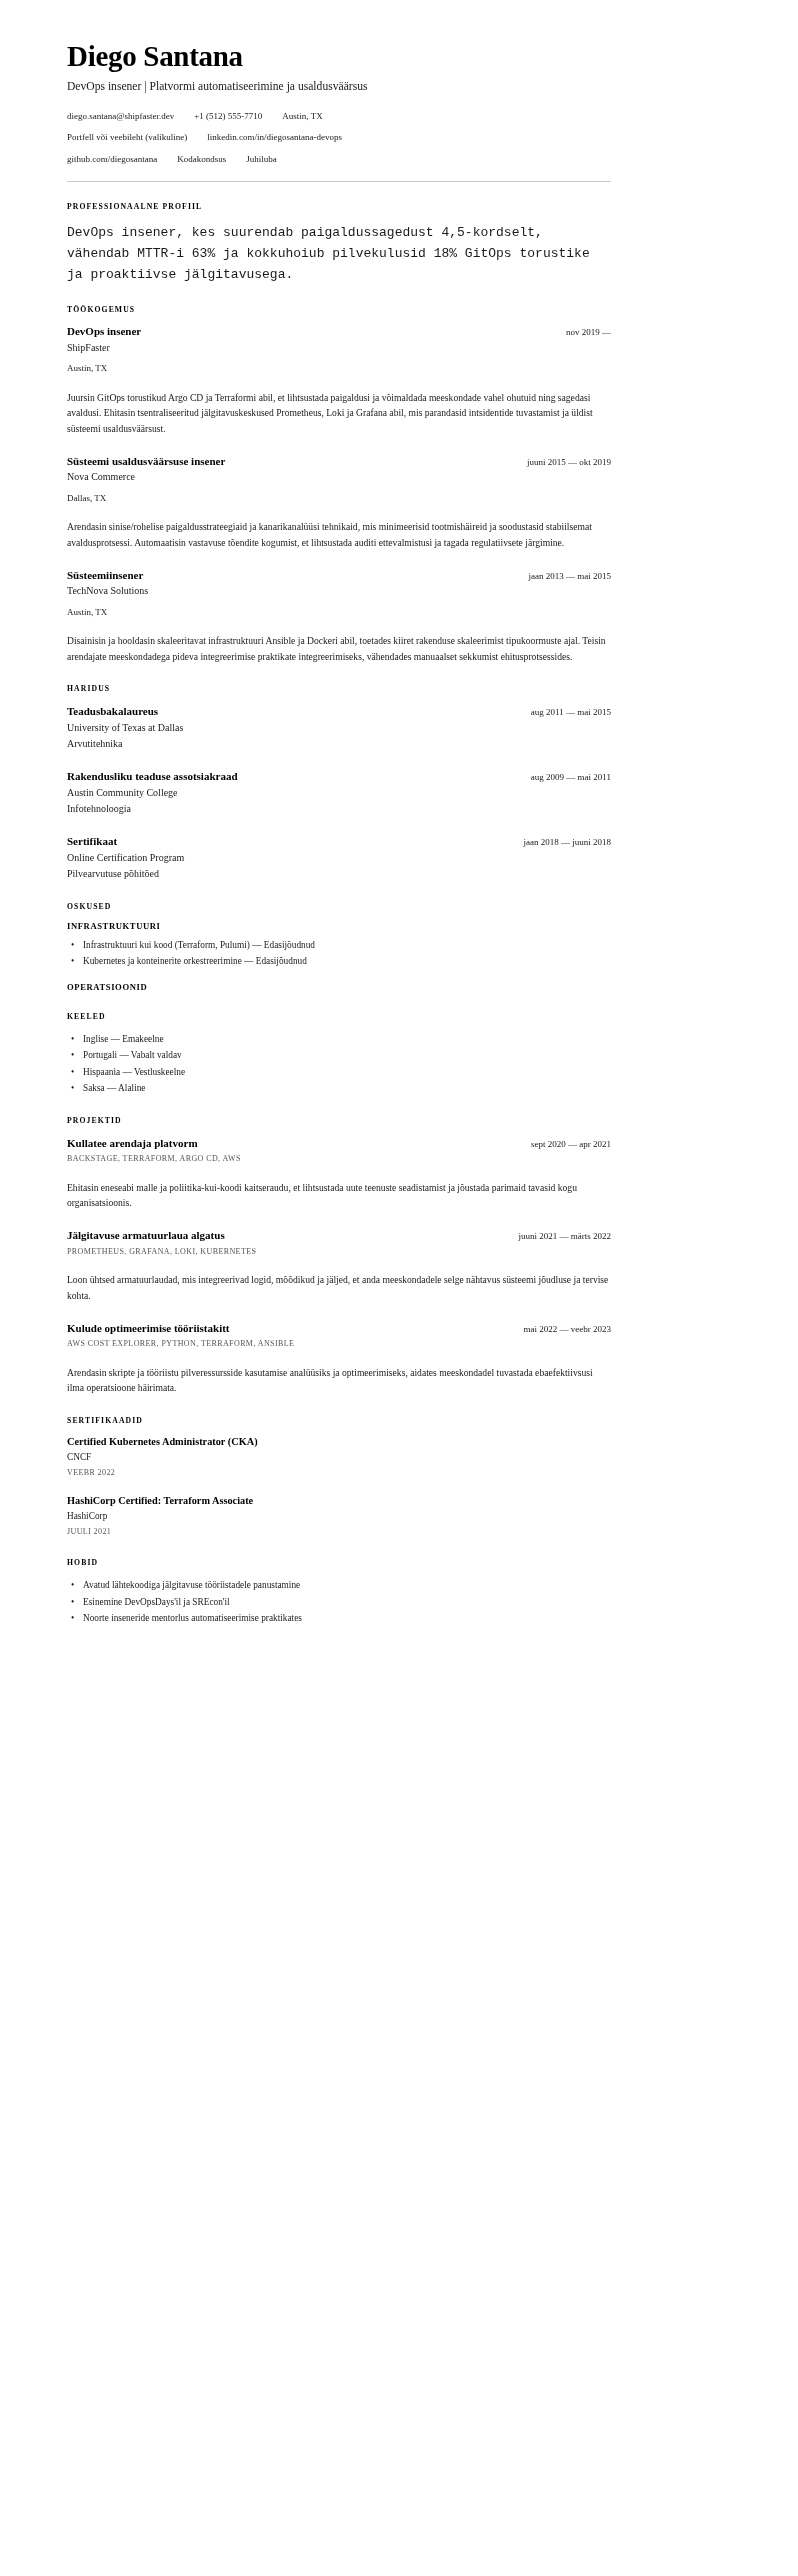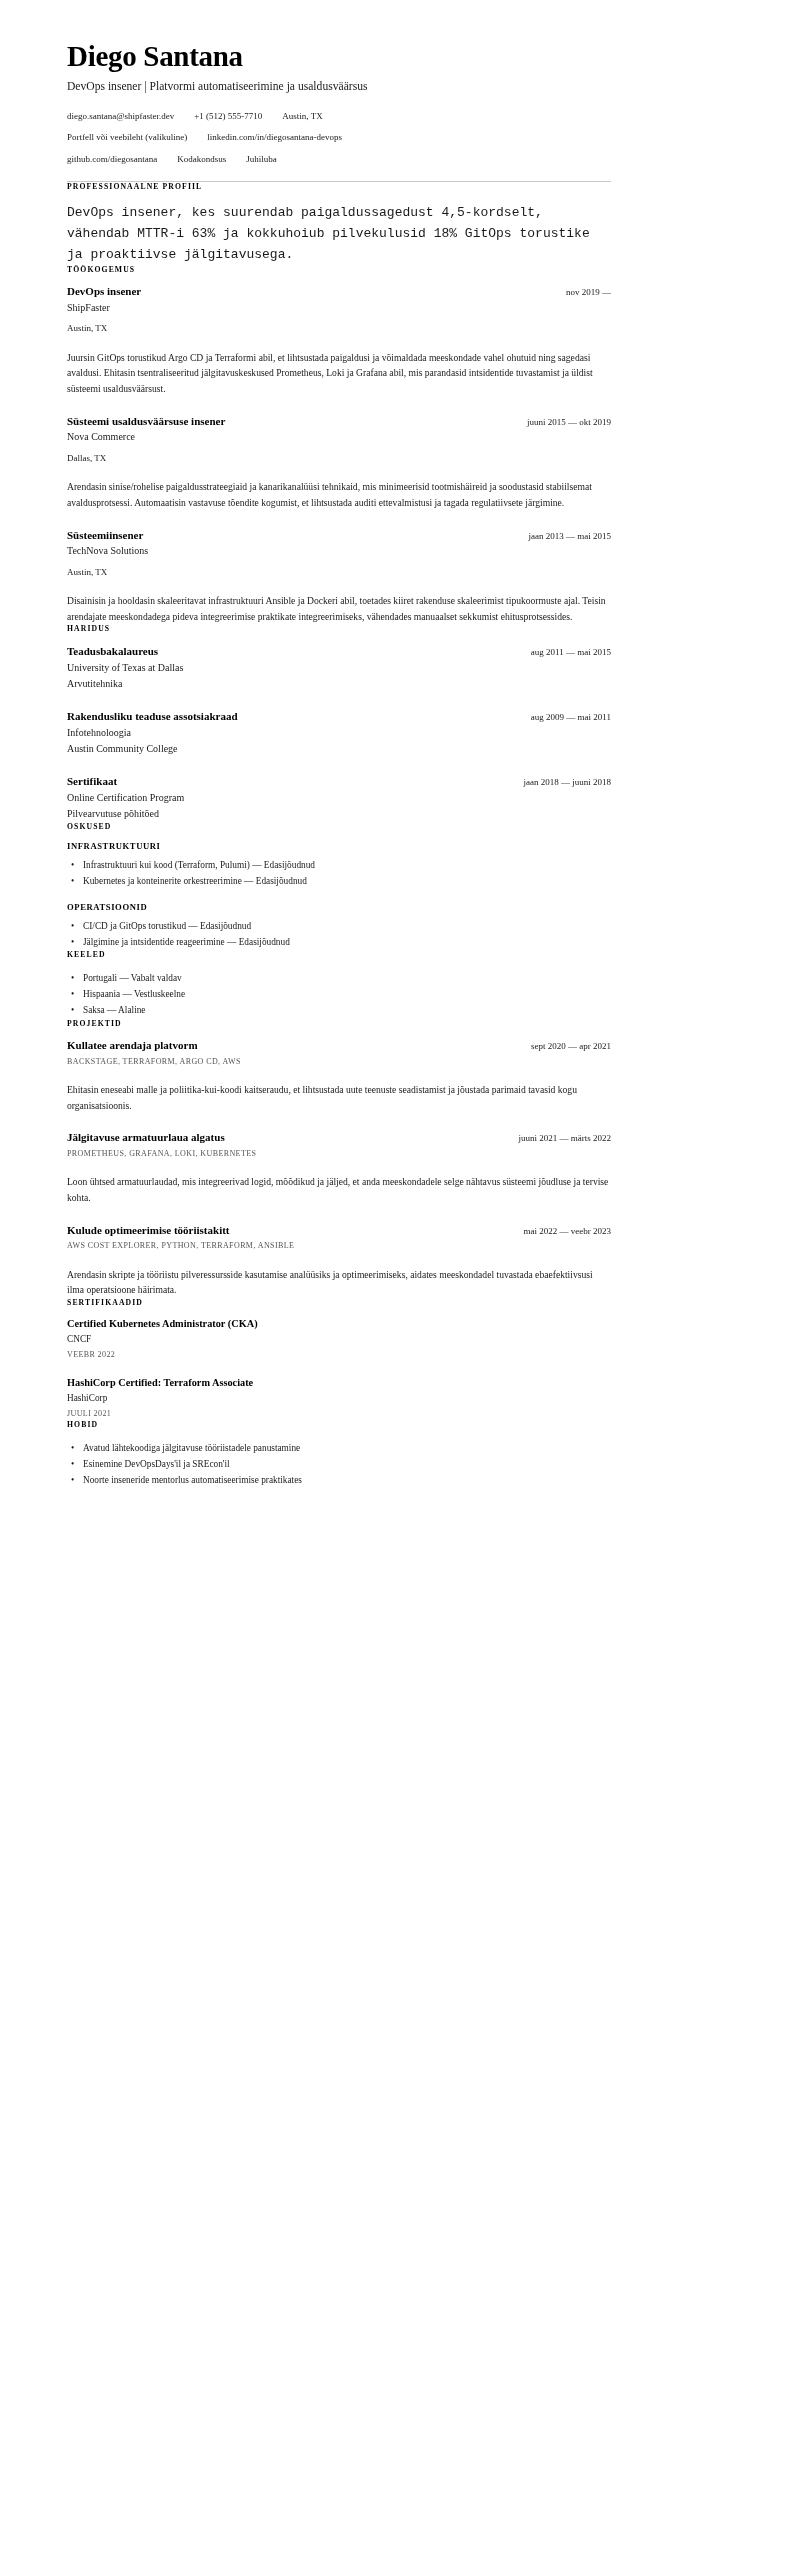--- a/index.html
+++ b/index.html
@@ -48,21 +48,21 @@
   .contact-row .citem { margin-right: 20px; white-space: nowrap; }
   .contact-row .citem:last-child { margin-right: 0; }
 
   .rule {
     border: 0;
     border-top: 0.7px solid #c9c9c9;
     margin: 14.6px 0 0 0;
   }
 
   
-  .section { }
+  .section { margin-top: 20px; }
   .section-title {
     font-size: 7.7px;
     font-weight: bold;
     letter-spacing: 1.1px;
     text-transform: uppercase;
     color: #000;
     margin: 0 0 10.6px 0;
   }
 
   .body-text {
@@ -261,22 +261,22 @@
       </div>
       <div class="entry-org">University of Texas at Dallas</div>
       <div class="entry-org">Arvutitehnika</div>
     </div>
 
     <div class="entry">
       <div class="entry-head">
         <h3 class="entry-title">Rakendusliku teaduse assotsiakraad</h3>
         <span class="entry-date">aug 2009 — mai 2011</span>
       </div>
+      <div class="entry-org">Austin Community College</div>
       <div class="entry-org">Infotehnoloogia</div>
-      <div class="entry-org">Austin Community College</div>
     </div>
 
     <div class="entry">
       <div class="entry-head">
         <h3 class="entry-title">Sertifikaat</h3>
         <span class="entry-date">jaan 2018 — juuni 2018</span>
       </div>
       <div class="entry-org">Online Certification Program</div>
       <div class="entry-org">Pilvearvutuse põhitõed</div>
     </div>
@@ -288,30 +288,27 @@
     <div class="skill-group">
       <h3 class="skill-group-title">INFRASTRUKTUURI</h3>
       <ul class="bullets">
         <li>Infrastruktuuri kui kood (Terraform, Pulumi) — Edasijõudnud</li>
         <li>Kubernetes ja konteinerite orkestreerimine — Edasijõudnud</li>
       </ul>
     </div>
 
     <div class="skill-group">
       <h3 class="skill-group-title">OPERATSIOONID</h3>
-      <ul class="bullets">
-        <li>CI/CD ja GitOps torustikud — Edasijõudnud</li>
-        <li>Jälgimine ja intsidentide reageerimine — Edasijõudnud</li>
-      </ul>
     </div>
   </section>
 
   <section class="section">
     <h2 class="section-title">KEELED</h2>
     <ul class="bullets">
+      <li>Inglise — Emakeelne</li>
       <li>Portugali — Vabalt valdav</li>
       <li>Hispaania — Vestluskeelne</li>
       <li>Saksa — Alaline</li>
     </ul>
   </section>
 
   <section class="section">
     <h2 class="section-title">PROJEKTID</h2>
 
     <div class="entry">

